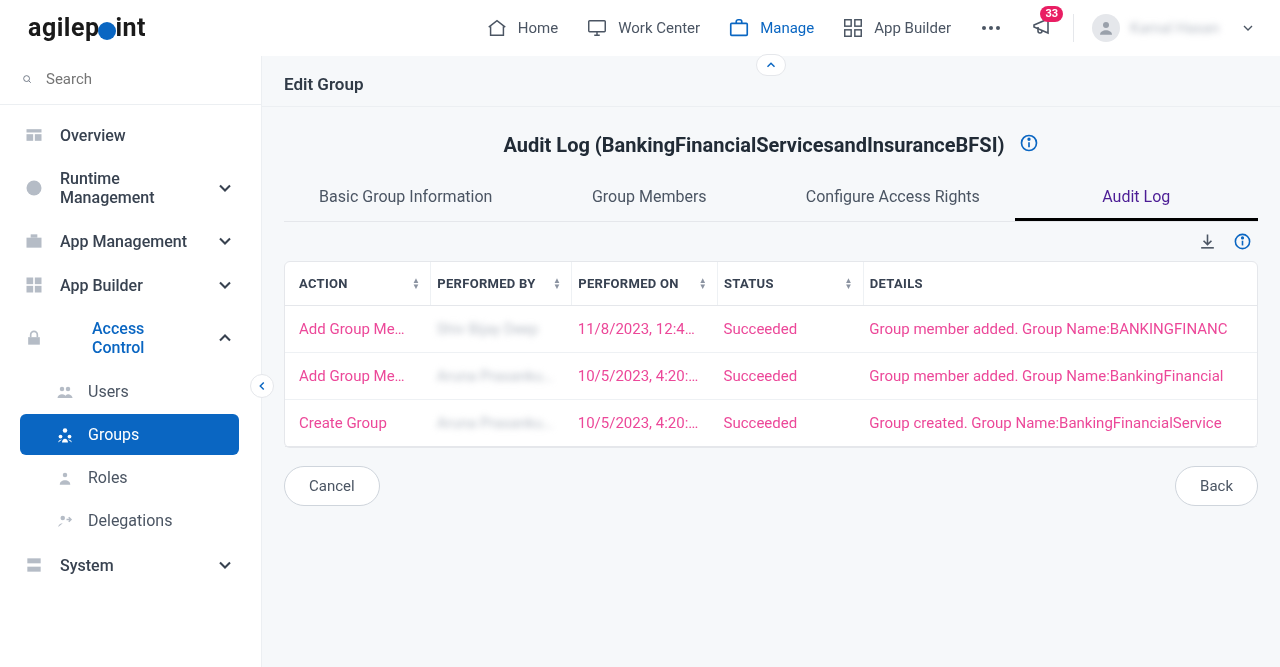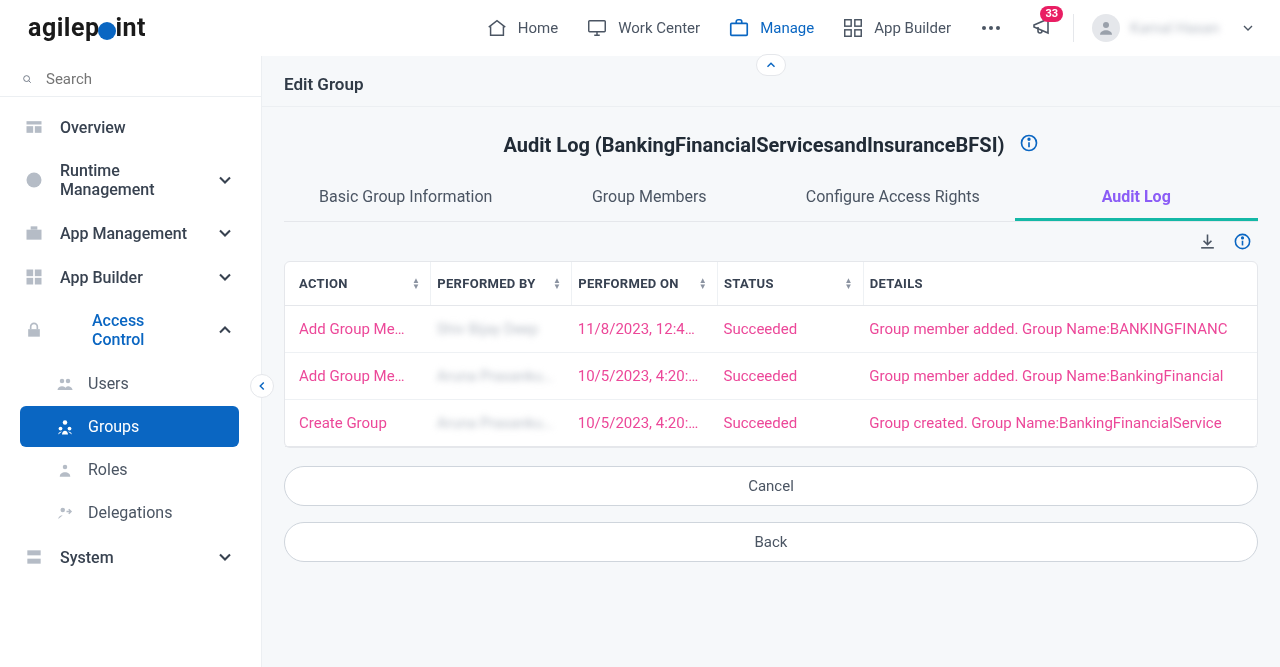--- a/index.html
+++ b/index.html
@@ -19,21 +19,21 @@
   .bell-badge { position: absolute; top: -8px; right: -8px; background: #e91e63; color: #fff; font-size: 11px; font-weight:700; border-radius: 10px; padding: 1px 5px; line-height: 14px; min-width: 20px; text-align:center; }
   .divider-v { width:1px; height:28px; background:#e5e7eb; }
   .user { display: flex; align-items: center; gap: 10px; cursor: pointer; }
   .avatar { width: 28px; height: 28px; border-radius: 50%; background: #e5e7eb; display:flex; align-items:center; justify-content:center; color:#9aa1ab; }
   .user-name { color: #b8bec7; filter: blur(3px); font-size:15px; width:100px; }
   .chev-down { color:#4b5563; }
 
   
   .main { display: flex; height: calc(667px - 56px); }
   .sidebar { width: 262px; border-right: 1px solid #eceff2; display:flex; flex-direction:column; }
-  .search-box { display:flex; align-items:center; gap:14px; padding: 14px 16px 8px 22px; border-bottom:1px solid #eceff2; color:#5b6573; }
+  .search-box { display:flex; align-items:center; gap:14px; padding: 14px 16px 16px 22px; border-bottom:1px solid #eceff2; color:#5b6573; }
   .search-box input { border:none; outline:none; font-size:15px; background:transparent; flex:1; color:#5b6573; }
   .side-nav { padding: 8px 12px 8px 0; overflow-y:auto; }
   .side-item { display:flex; align-items:center; gap:16px; padding: 12px 14px 12px 24px; color:#384250; font-size:16px; font-weight:500; cursor:pointer; position:relative; }
   .side-item svg { width:20px; height:20px; color:#b5bcc6; flex-shrink:0; }
   .side-item .exp { margin-left:auto; color:#384250; }
   .side-item.expanded { color:#0a66c2;gap:48px; }
   .side-item.expanded svg.lead { color:#b5bcc6; }
   .sub-list { }
   .sub-item { display:flex; align-items:center; gap:14px; padding:11px 14px 11px 36px; color:#4b5563; font-size:16px; cursor:pointer; border-radius:6px; margin:2px 10px 2px 20px; }
   .sub-item svg { width:18px; height:18px; color:#b5bcc6; }
@@ -45,21 +45,21 @@
   .collapse-pill { position:absolute; top:-2px; left:50%; transform:translateX(-50%); width:30px; height:22px; background:#fff; border:1px solid #e5e7eb; border-radius:11px; display:flex; align-items:center; justify-content:center; color:#0a66c2; cursor:pointer; z-index:5;}
   .sidebar-collapse { position:absolute; left:-12px; top:318px; width:24px; height:24px; background:#fff; border:1px solid #e5e7eb; border-radius:50%; display:flex; align-items:center; justify-content:center; color:#0a66c2; cursor:pointer; z-index:5; }
   .section-title { padding: 18px 22px 12px 22px; font-size:17px; font-weight:600; color:#313b47; border-bottom:1px solid #eceff2; background:#f6f8fa;}
   .panel-wrap { flex:1; padding: 0 22px 16px 22px; overflow:auto; display:flex; flex-direction:column; }
   .page-title-row { display:flex; align-items:center; justify-content:center; gap:14px; padding: 26px 0 16px 0; }
   .page-title { font-size:20px; font-weight:700; color:#212b36; }
   .info-icon { color:#0a66c2; cursor:pointer; }
 
   .tabs { display:flex; border-bottom:1px solid #e5e7eb; margin: 4px 0 0 0; }
   .tab { flex:1; text-align:center; padding: 10px 8px 12px; font-size:16px; color:#4b5563; cursor:pointer; }
-  .tab.active { color:#8b5cf6; font-weight:700; border-bottom:3px solid #14b8a6; }
+  .tab.active { color:#4c1d95; font-weight:400; border-bottom:3px solid #000000; }
 
   .table-toolbar { display:flex; justify-content:flex-end; gap:16px; padding:10px 6px 6px 0; }
   .table-toolbar svg { width:19px; height:19px; color:#4b5563; cursor:pointer; }
   .table-toolbar .info svg { color:#0a66c2; }
 
   .table-card { background:#fff; border:1px solid #e5e7eb; border-radius:6px; display:flex; flex-direction:row; }
   table { width:100%; border-collapse:collapse; table-layout:fixed; }
   th { text-align:left; font-size:13px; font-weight:700; letter-spacing:0.3px; color:#374151; padding:14px 16px 14px 6px; border-bottom:1px solid #e5e7eb; border-right:1px solid #eef1f4; position:relative; }
   th:first-child, td:first-child { padding-left:14px; }
   th:last-child { border-right:none; }
@@ -67,21 +67,21 @@
   td { font-size:15px; color:#ec4899; padding: 14px 16px 14px 6px; border-bottom:1px solid #eef1f4; white-space:nowrap; overflow:hidden; text-overflow:ellipsis; }
   td.blurred { color:#b8bec7; filter: blur(3px); }
   tbody tr:last-child td { border-bottom:1px solid #e5e7eb; }
 
   .table-spacer { height:90px; }
   .hscroll-track { height:10px; background:#f8f9fb; border-top:1px solid #eef1f4; position:relative; }
   .hscroll-thumb { position:absolute; left:4px; right:40px; top:1px; height:8px; background:#e2e6ea; border-radius:4px; }
   .table-footer { display:flex; align-items:center; justify-content:space-between; padding:10px 14px; font-size:15px; color:#374151; }
   .refresh { color:#4b5563; cursor:pointer; }
 
-  .buttons-row { display:flex; justify-content:center; gap:16px; padding-top:18px;flex-direction:column; }
+  .buttons-row { display:flex; justify-content:space-between; gap:16px; padding-top:18px; }
   .btn { border:1px solid #cfd5dc; background:#fff; color:#4b5563; padding:10px 24px; border-radius:22px; font-size:15px; cursor:pointer; }
 
   col.c1{width:15%;} col.c2{width:14.5%;} col.c3{width:15%;} col.c4{width:15%;} col.c5{width:40.5%;}
 </style>
 </head>
 <body>
 
 <div class="header">
   <div class="logo">
     <span>agilep</span>

